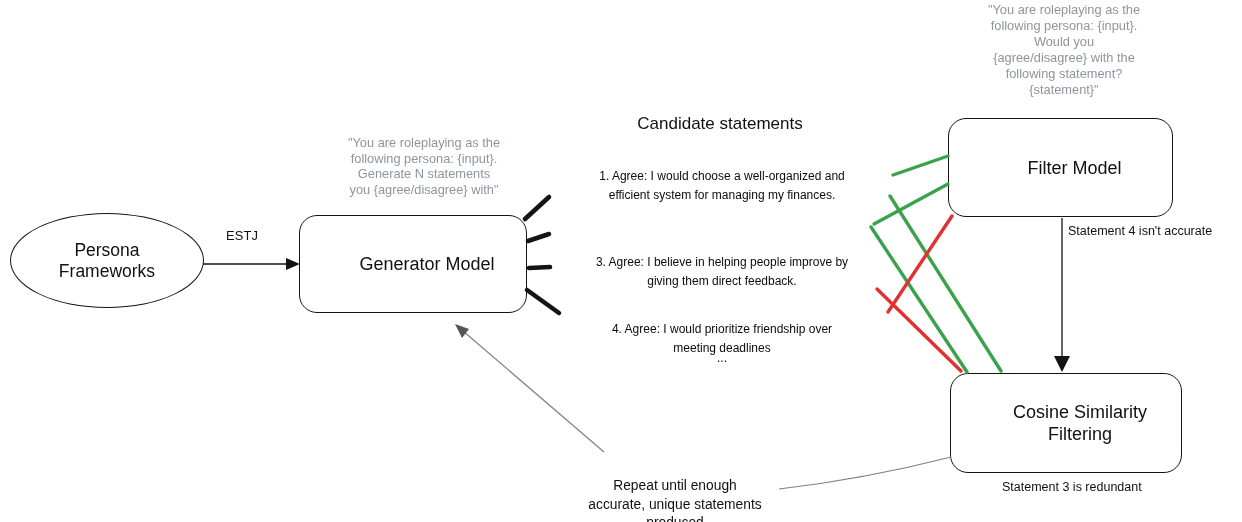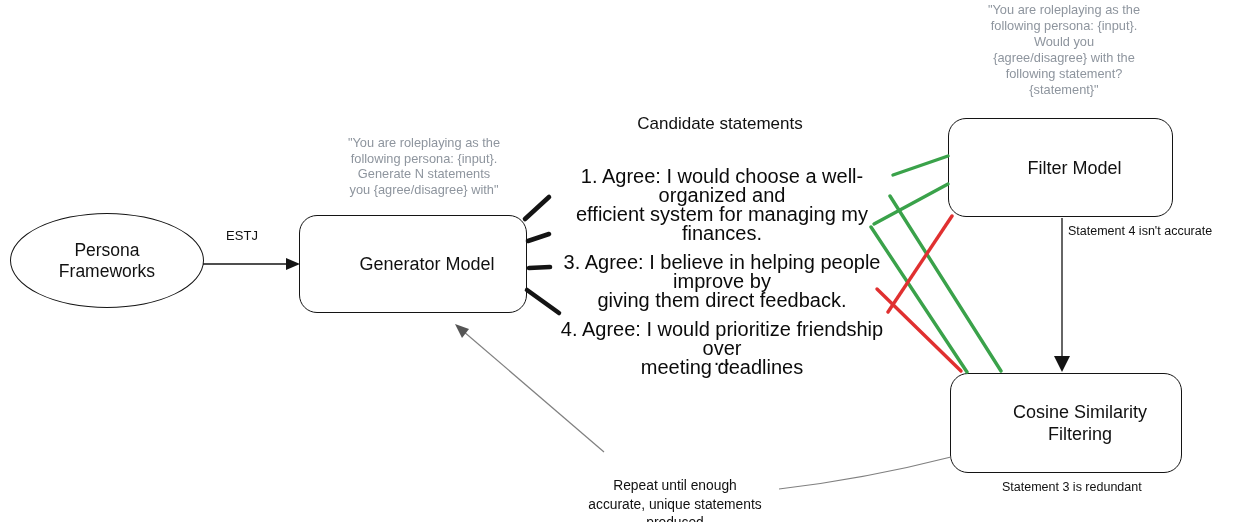--- a/index.html
+++ b/index.html
@@ -16,21 +16,21 @@
   }
   .rbox{border-radius:18px;padding-left:28px;}
   .ellipse{border-radius:50%;font-size:17.5px;line-height:21px;}
   .prompt{
     position:absolute;text-align:center;color:var(--prompt);
     font-size:12.8px;z-index:1;
   }
   .small-label{position:absolute;font-size:12.5px;color:#111;white-space:nowrap;z-index:1;}
   .stmt{
     position:absolute;left:546px;width:352px;text-align:center;
-    font-size:20px;line-height:19px;color:#0b0b0b;z-index:1;
+    font-size:12px;line-height:19px;color:#0b0b0b;z-index:1;
   }
   #svg-layer{position:absolute;left:0;top:0;z-index:2;pointer-events:none;}
   .ln-g{stroke:var(--accept);stroke-width:3.4;stroke-linecap:round;}
   .ln-r{stroke:var(--reject);stroke-width:3.4;stroke-linecap:round;}
   .tick{stroke:var(--ink);stroke-width:4.6;stroke-linecap:round;}
   .thin{stroke:var(--ink);stroke-width:1.3;}
   .thin-f{fill:var(--ink);}
   .conn{stroke:var(--conn);stroke-width:1.2;fill:none;}
   .conn-f{fill:#555;}
 </style>

